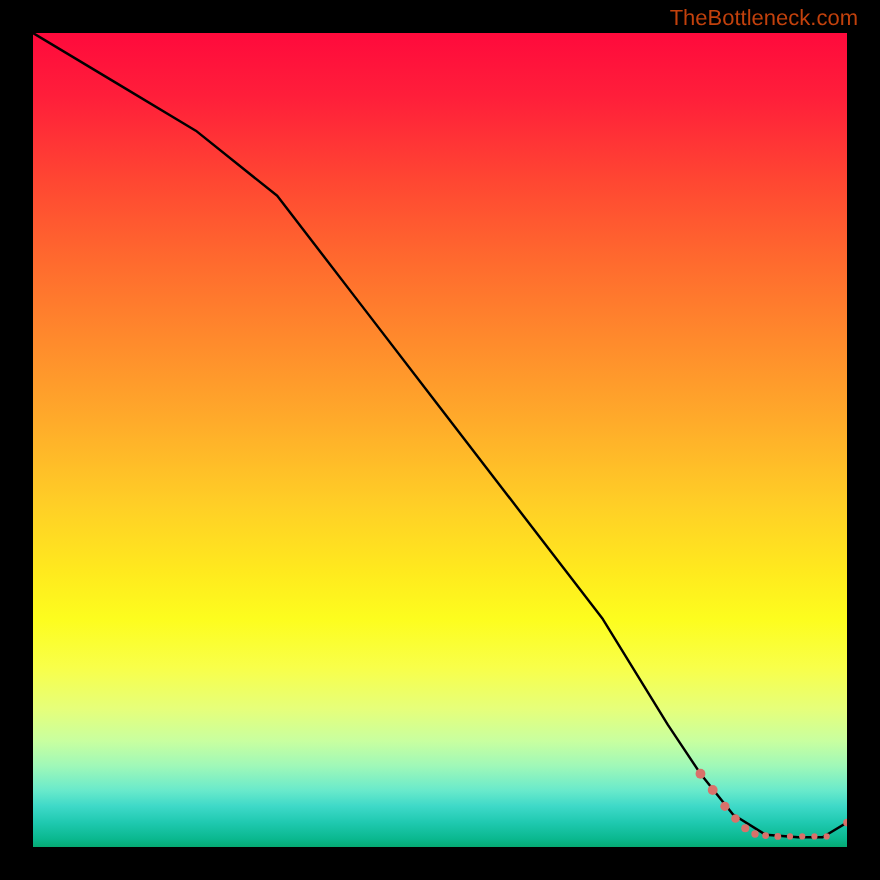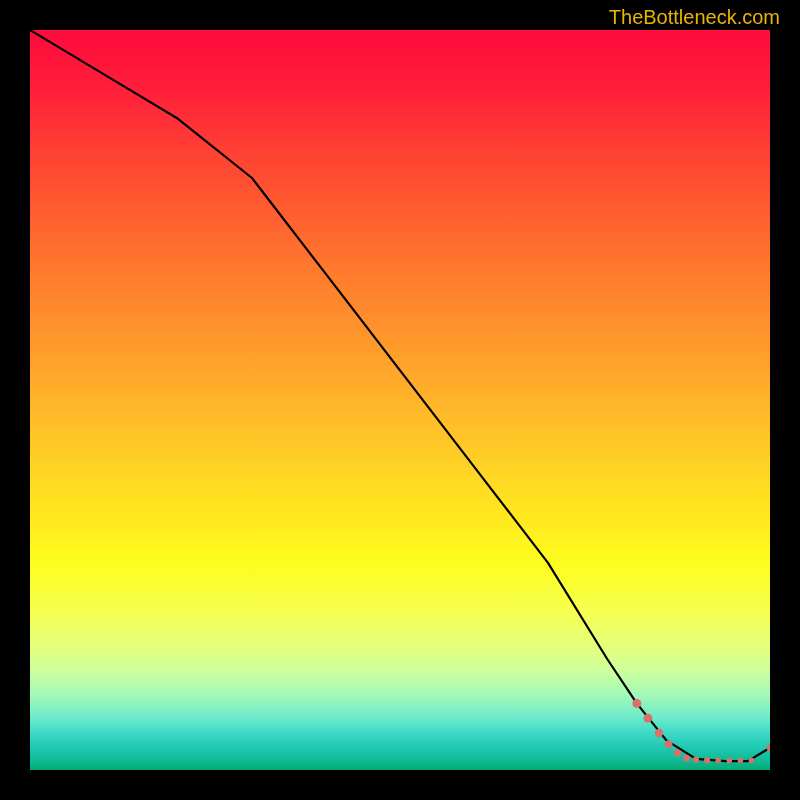--- a/index.html
+++ b/index.html
@@ -7,21 +7,21 @@
     width: 800px;
     height: 800px;
     background: #000;
     position: relative;
     font-family: Arial, sans-serif;
   }
   .watermark {
     position: absolute;
     top: 6px;
     right: 20px;
-    color: #eab308;
+    color: #c2410c;
     font-size: 20px;
     font-weight: 500;
     z-index: 10;
   }
   .plot-area {
     position: absolute;
     left: 30px;
     top: 30px;
     width: 740px;
     height: 740px;

